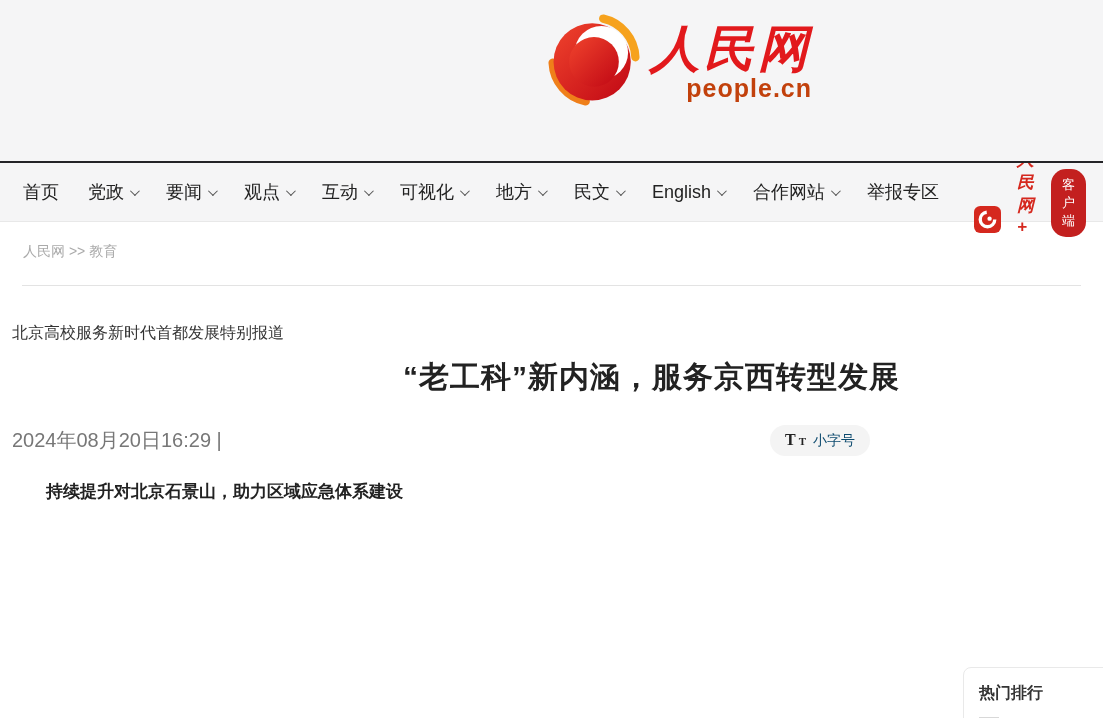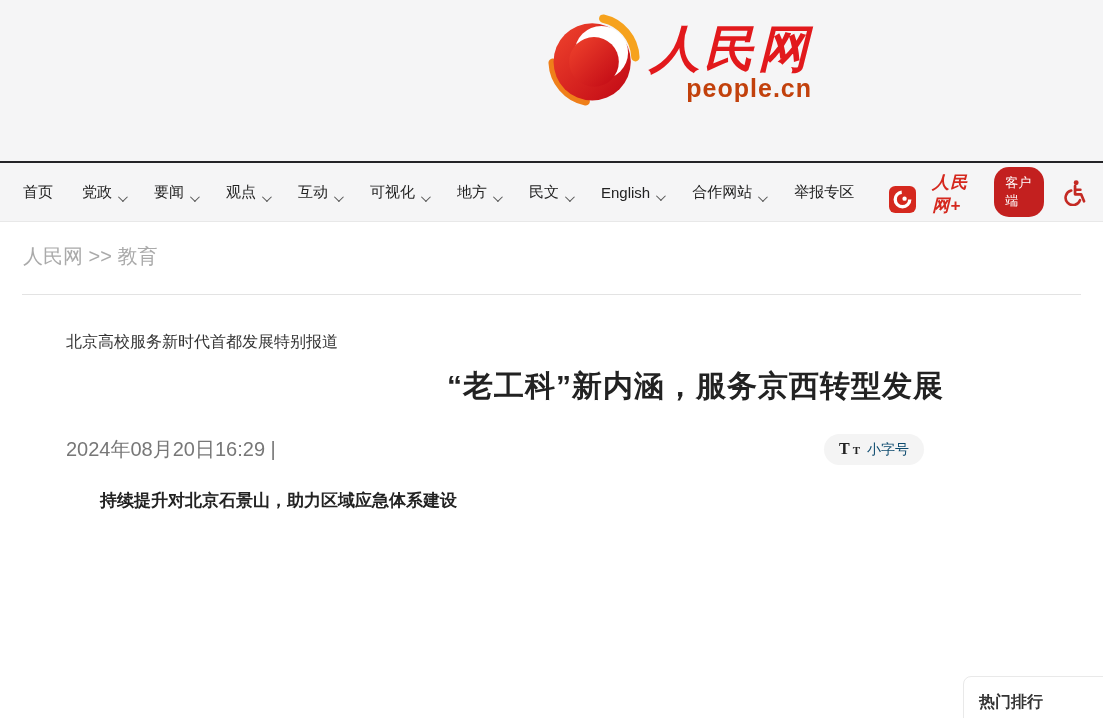--- a/index.html
+++ b/index.html
@@ -11,37 +11,37 @@
               border-bottom:2px solid #232327; }
   .logo { position:absolute; left:548px; top:14px; display:flex; align-items:center; gap:10px; cursor:pointer; }
   .logo-text { display:flex; flex-direction:column; align-items:flex-end; }
   .logo-cn { font-size:50px; line-height:52px; font-weight:bold; color:#e2191c;
              font-style:italic; letter-spacing:4px; }
   .logo-en { font-size:25px; line-height:26px; font-weight:bold; color:#c2410c; letter-spacing:1px; }
 
   
   .nav-bar { width:100%; height:59px; background:#f5f5f6; border-bottom:1px solid #e8e8e8;
              display:flex; align-items:center; padding:0 14px 0 23px; }
-  .nav-item { display:flex; align-items:flex-end; gap:6px; font-size:15px; color:#222;
+  .nav-item { display:flex; align-items:center; gap:6px; font-size:18px; color:#222;
               margin-right:29px; cursor:pointer; white-space:nowrap; }
   .chev { width:7px; height:7px; border-right:1.5px solid #555; border-bottom:1.5px solid #555;
           transform:rotate(45deg) translateY(-2px); display:inline-block; }
   .app-badge { display:flex; align-items:flex-end; gap:16px; margin-left:6px; cursor:pointer; }
   .app-script { color:#d5281e; font-weight:bold; font-style:italic; font-size:17px; letter-spacing:1px; }
   .app-pill { background:#c3201f; color:#fff; font-size:13px; padding:7px 11px; border-radius:15px; }
   .wheelchair { margin-left:18px; cursor:pointer; display:flex; align-items:center; }
 
   
-  .crumbs { padding:21px 0 0 23px; font-size:20px; color:#aaa; }
+  .crumbs { padding:21px 0 0 23px; font-size:14px; color:#aaa; }
   .crumbs span { cursor:pointer; }
   .rule { height:1px; background:#e3e3e3; margin:24px 22px 0 22px; }
 
   
   .main { position:relative; width:100%; }
-  .article { width:900px; padding-left:22px;margin-left:44px; }
+  .article { width:900px; padding-left:12px; }
   .kicker { margin-top:37px; font-size:16px; color:#333; }
   .title { margin-top:13px; padding-left:33px; font-size:30px; font-weight:bold; color:#222;
            letter-spacing:1px;text-align:right; }
   .meta-row { margin-top:27px; display:flex; align-items:center; justify-content:space-between;
               width:858px; }
   .date { font-size:20px; color:#777; }
   .fontsize-btn { background:#f4f4f4; border:none; border-radius:16px; padding:6px 15px;
                   display:flex; align-items:baseline; gap:7px; cursor:pointer; }
   .tt { font-family:"Liberation Serif", serif; color:#222; }
   .t-big { font-size:16px; font-weight:bold; }

